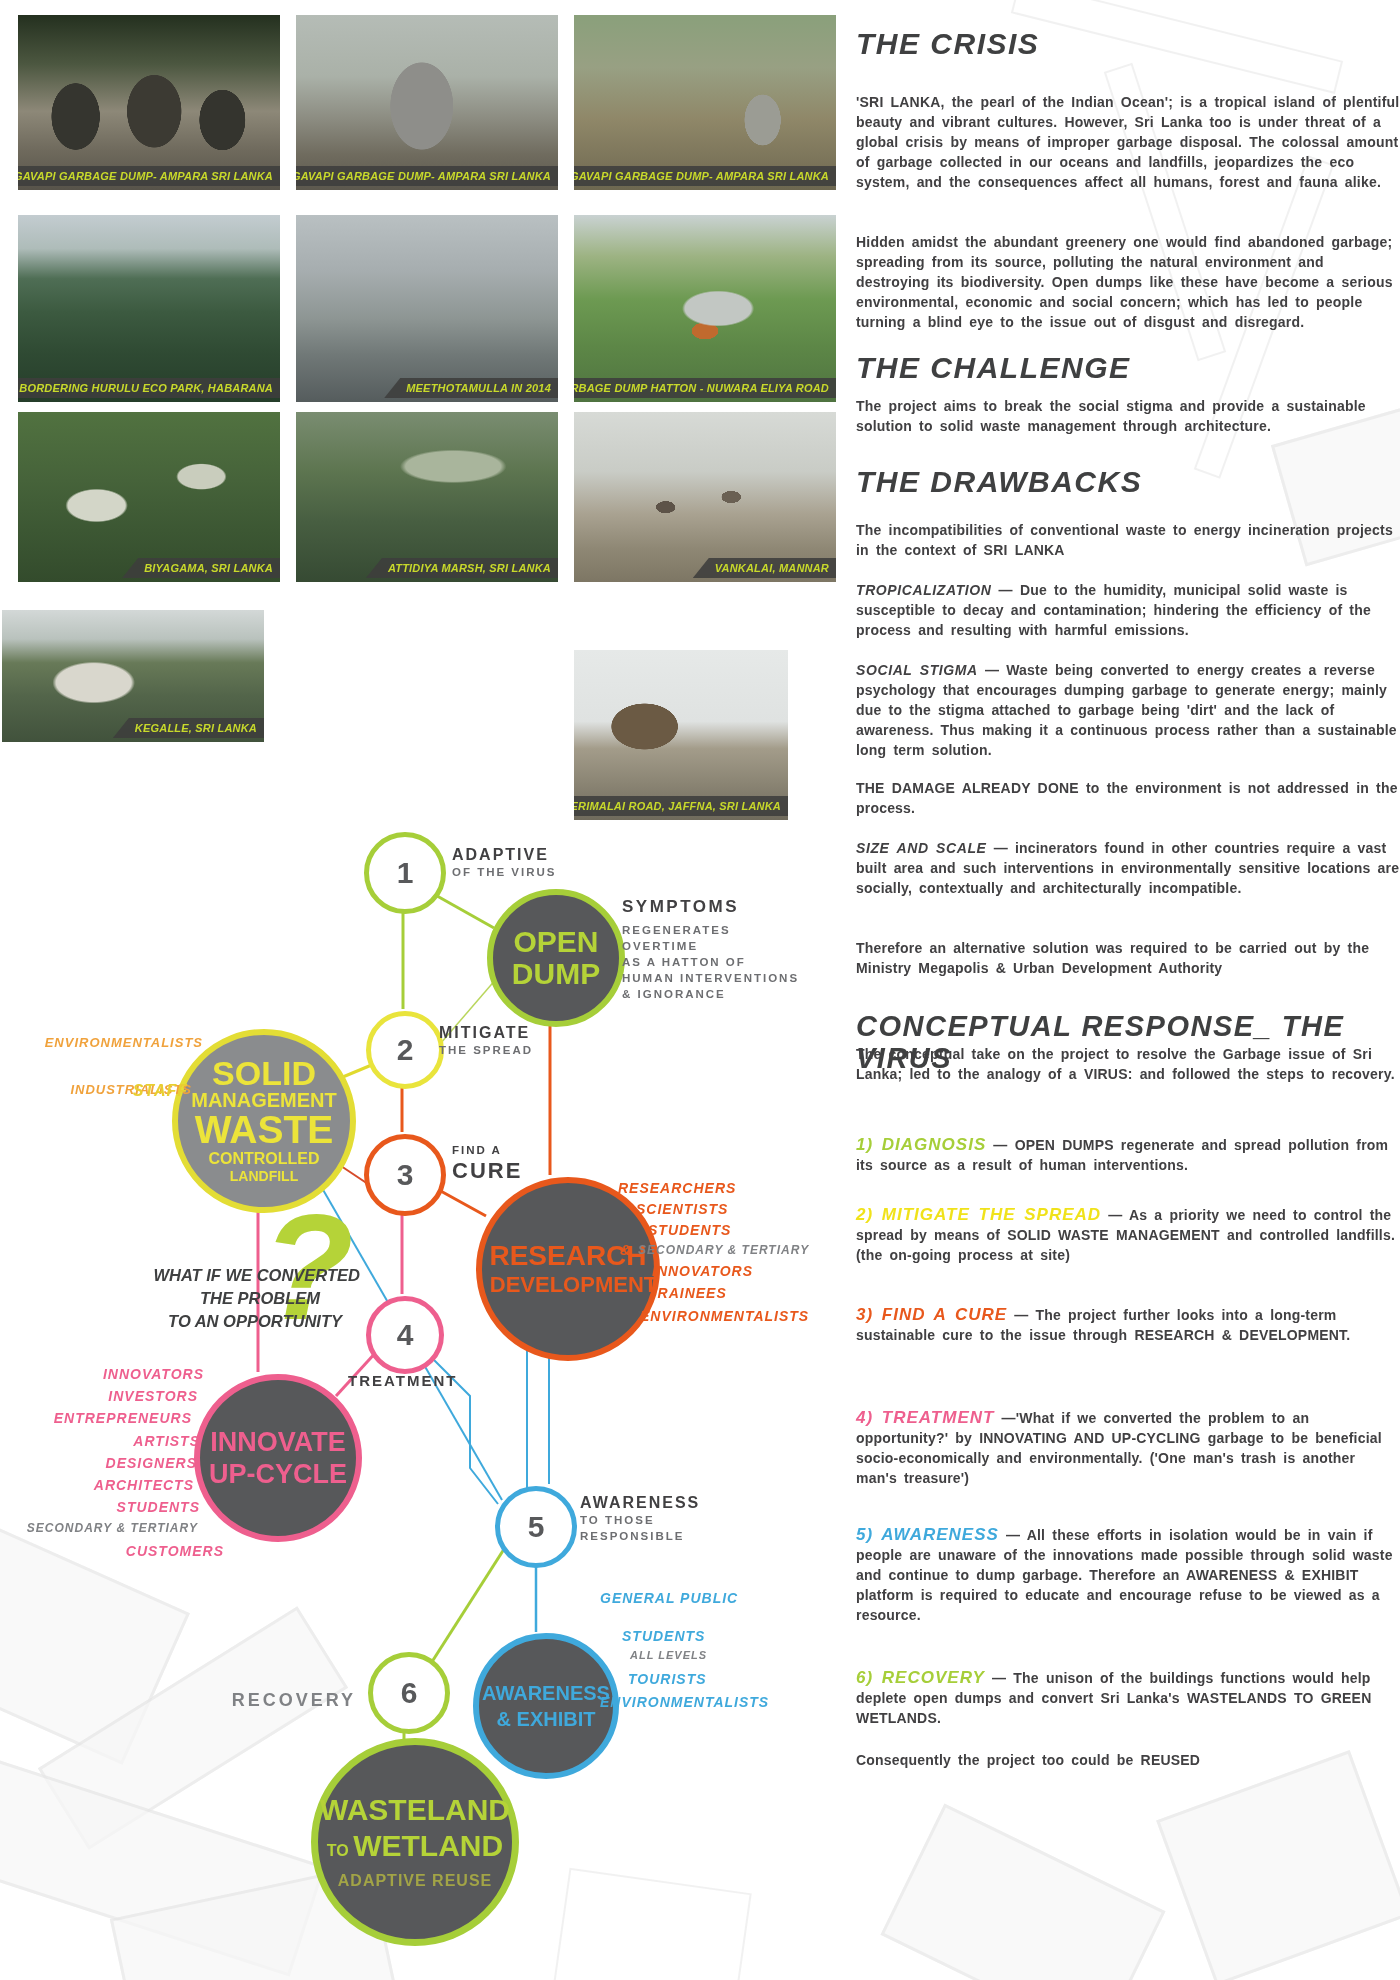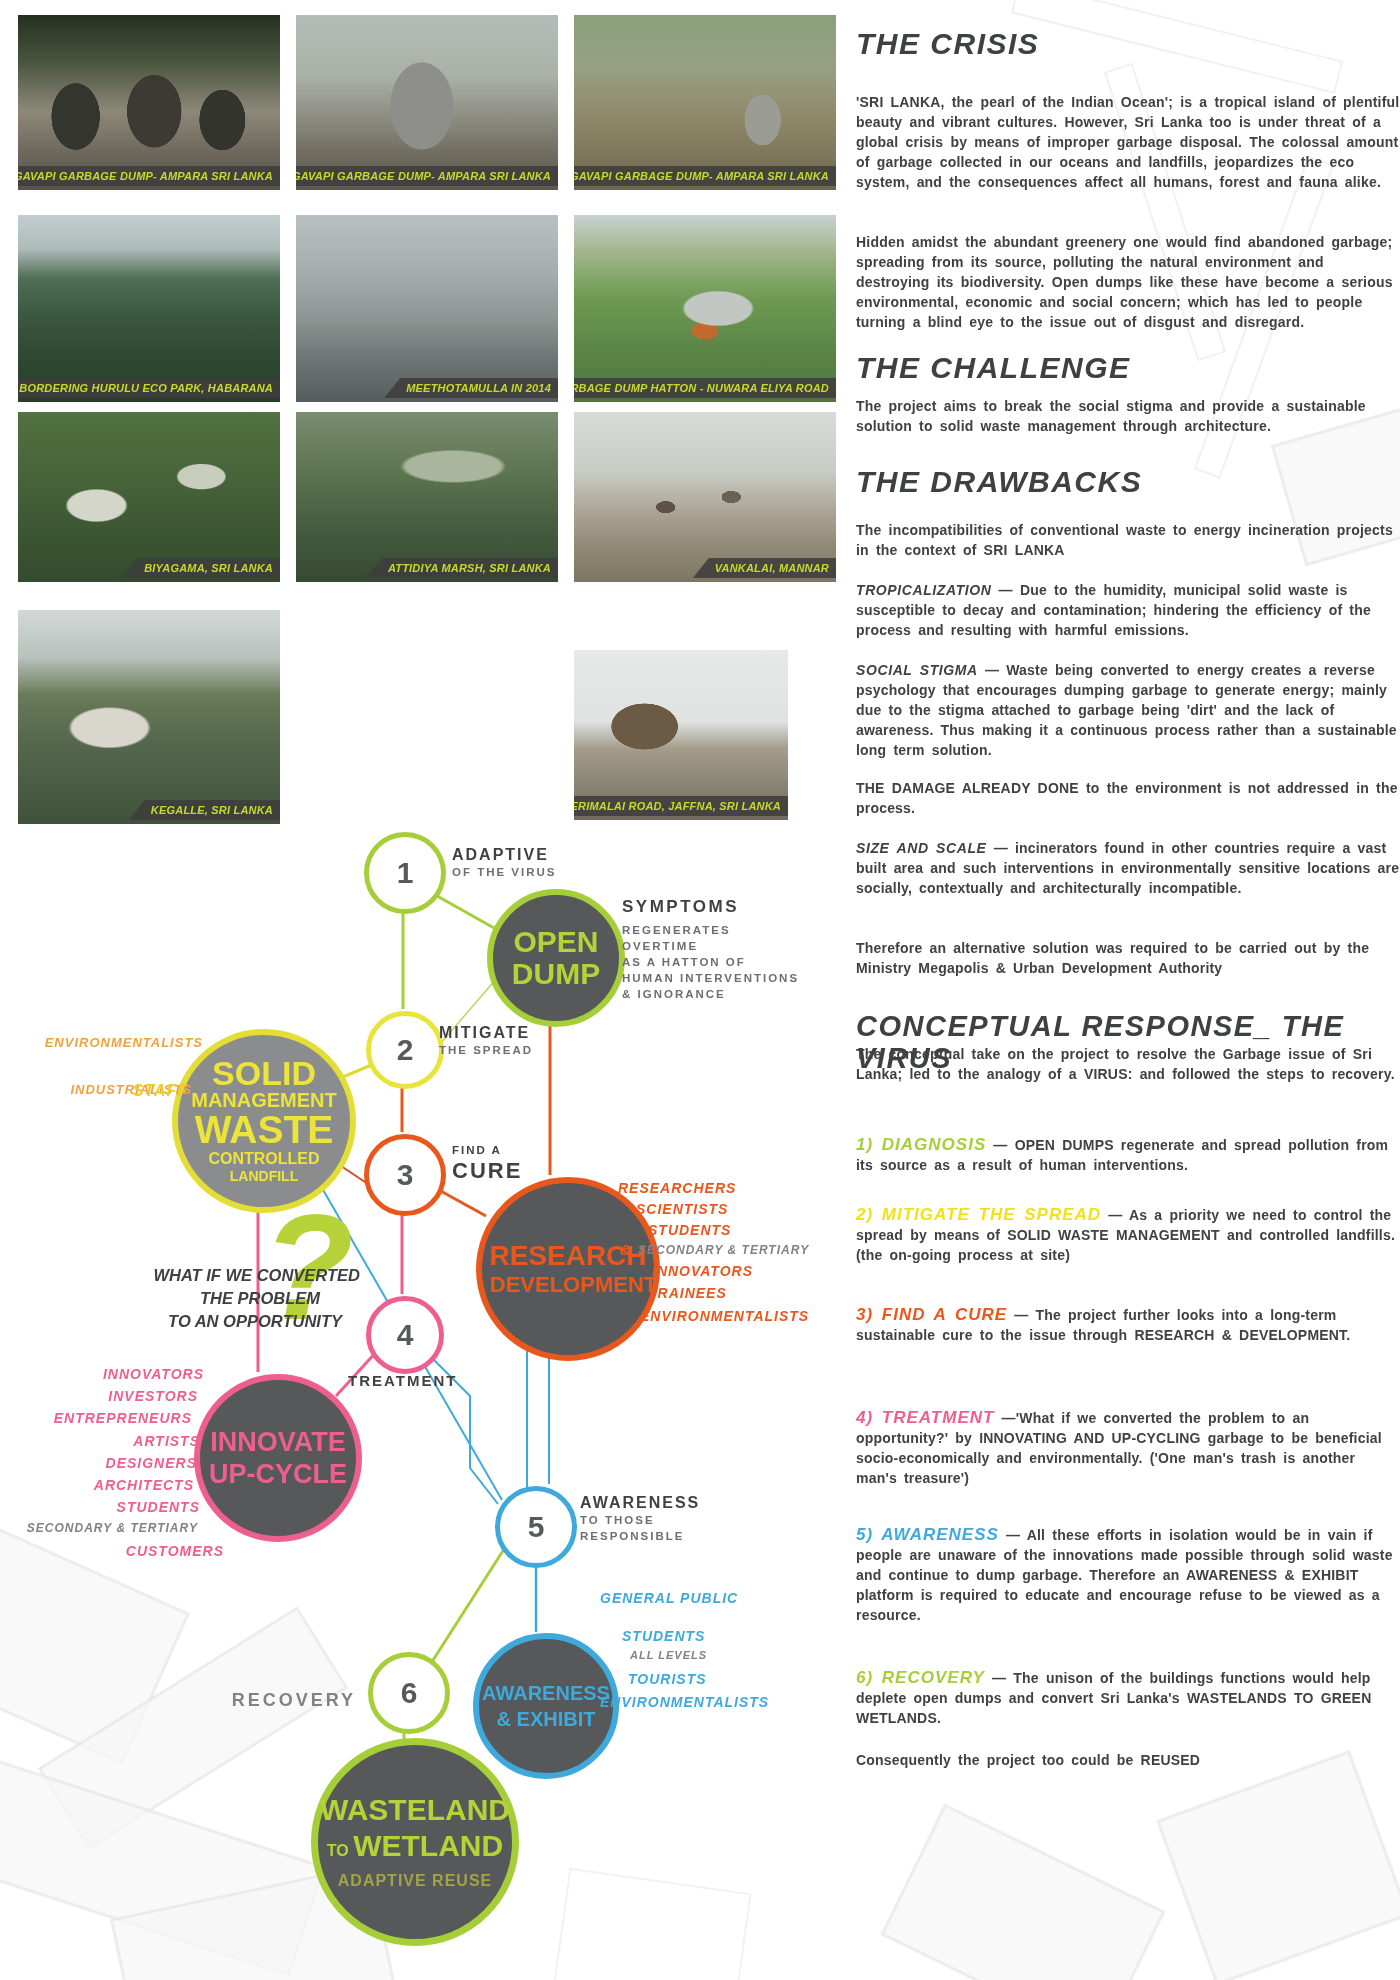--- a/index.html
+++ b/index.html
@@ -103,21 +103,21 @@
   <div class="photo ph7" style="left:18px;top:412px;width:262px;height:170px;">
     <span class="cap">BIYAGAMA, SRI LANKA</span>
     </div>
   <div class="photo ph8" style="left:296px;top:412px;width:262px;height:170px;">
     <span class="cap">ATTIDIYA MARSH, SRI LANKA</span>
     </div>
   <div class="photo ph9" style="left:574px;top:412px;width:262px;height:170px;">
     <span class="cap">VANKALAI, MANNAR</span>
     </div>
 
-  <div class="photo ph10" style="left:18px;top:610px;width:262px;height:214px;">
+  <div class="photo ph10" style="left:2px;top:610px;width:262px;height:132px;">
     <span class="cap">KEGALLE, SRI LANKA</span>
     </div>
   <div class="photo ph12" style="left:574px;top:610px;width:214px;height:170px;margin-top:40px;">
     <span class="cap">KEERIMALAI ROAD, JAFFNA, SRI LANKA</span>
     </div>
 
   <div class="tc h1" style="top:28px;">THE CRISIS</div>
   <div class="tc p" style="top:92px;">'SRI LANKA, the pearl of the Indian Ocean'; is a tropical island of plentiful beauty and vibrant cultures. However, Sri Lanka too is under threat of a global crisis by means of improper garbage disposal. The colossal amount of garbage collected in our oceans and landfills, jeopardizes the eco system, and the consequences affect all humans, forest and fauna alike.</div>
   <div class="tc p" style="top:232px;">Hidden amidst the abundant greenery one would find abandoned garbage; spreading from its source, polluting the natural environment and destroying its biodiversity. Open dumps like these have become a serious environmental, economic and social concern; which has led to people turning a blind eye to the issue out of disgust and disregard.</div>
 

